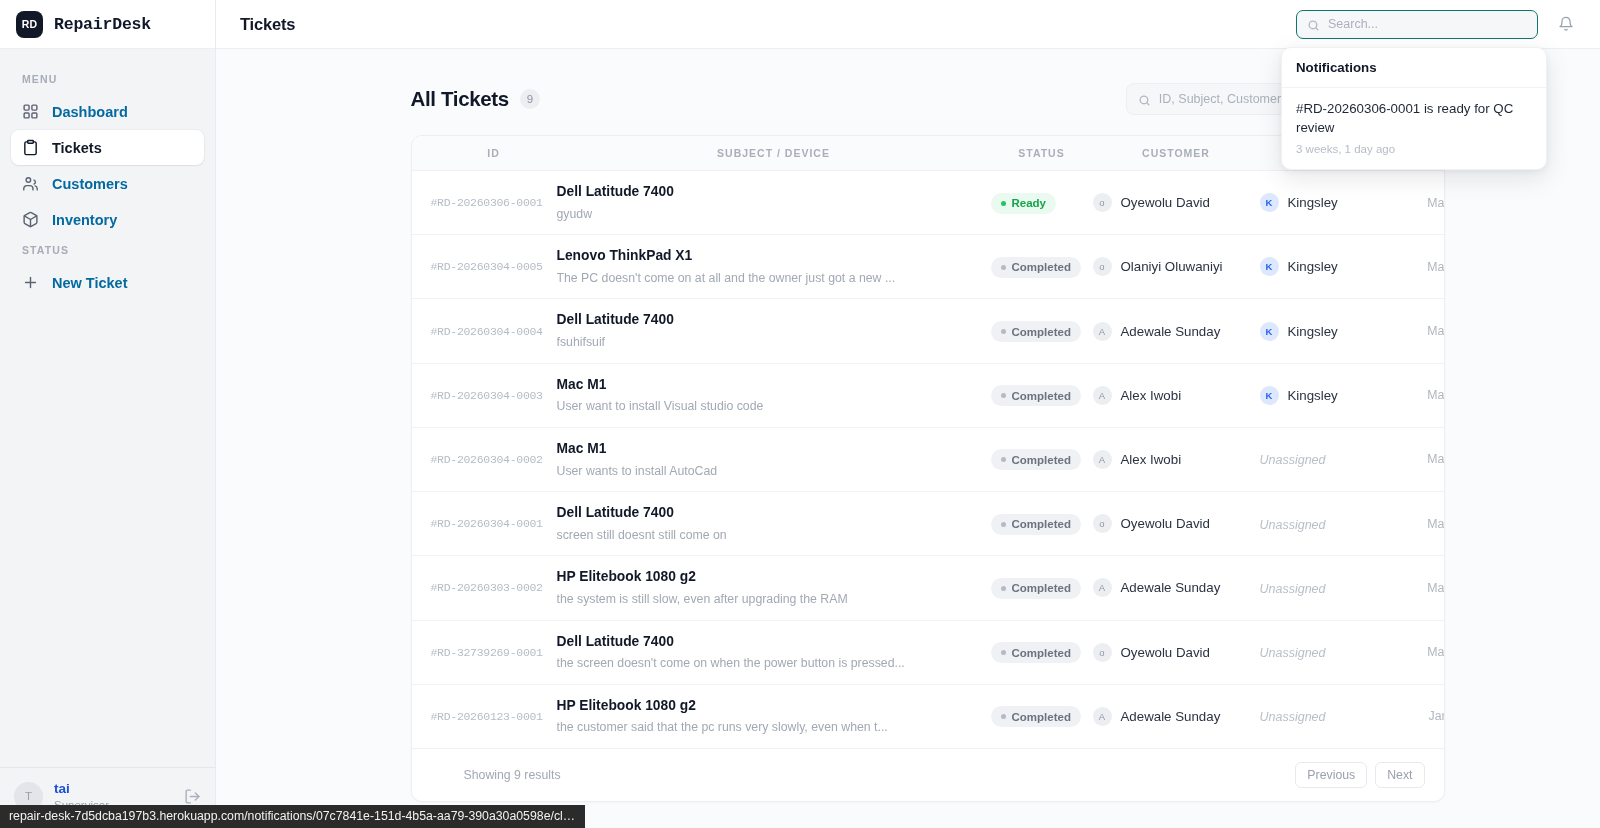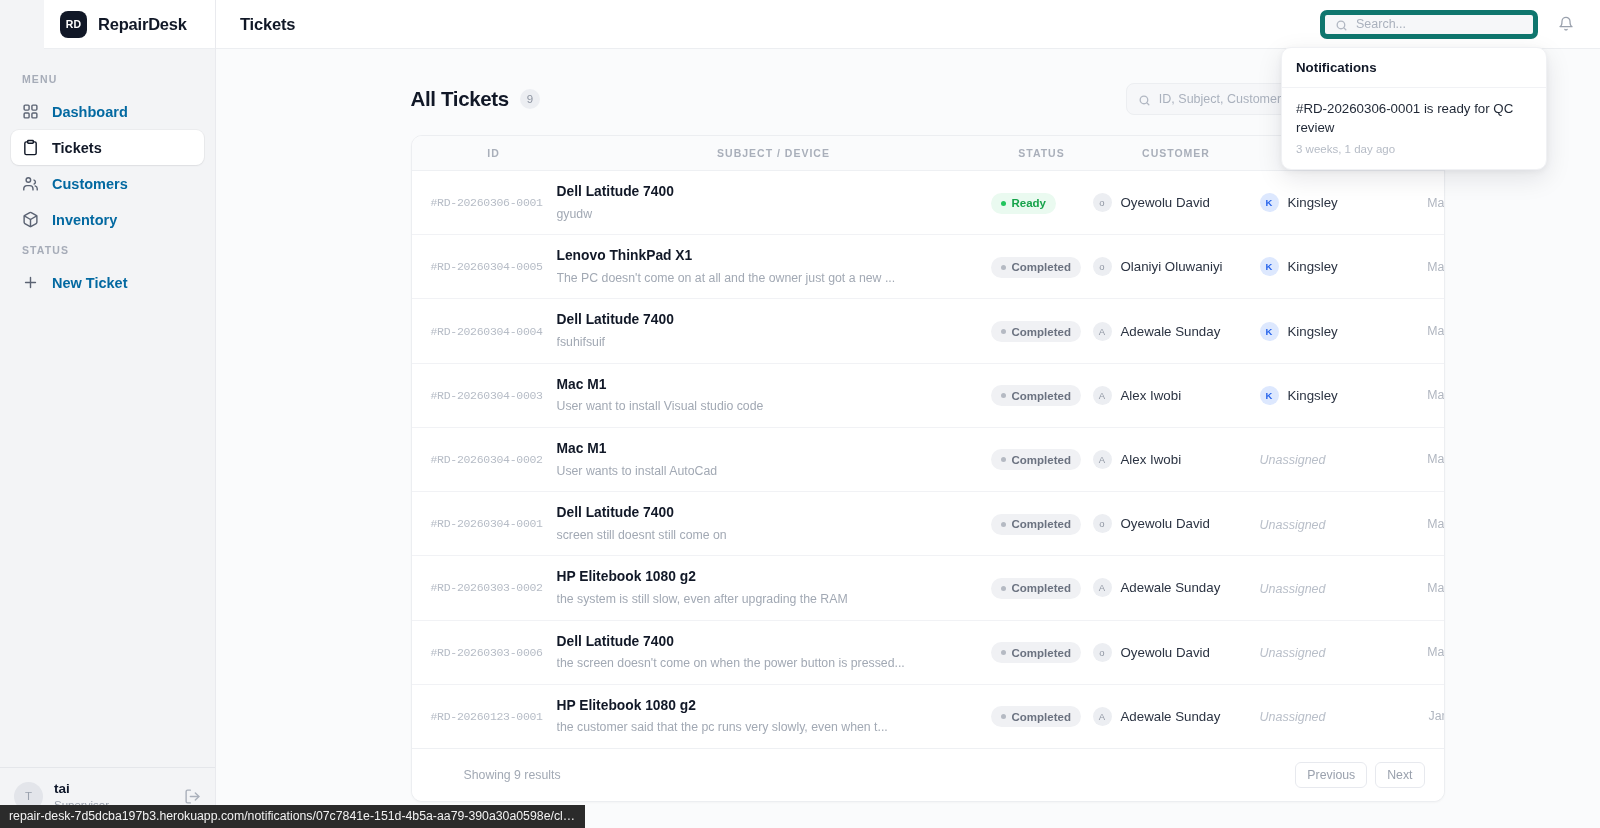--- a/index.html
+++ b/index.html
@@ -17,29 +17,28 @@
     background: #f3f4f6;
     border-right: 1px solid #e9eaee;
     display: flex; flex-direction: column;
     flex: 0 0 216px;
   }
   .brand {
     height: 49px; background: #ffffff;
     display: flex; align-items: center; gap: 11px;
     padding: 0 16px;
     border-bottom: 1px solid #eceef1;
-    margin-left: 44px;
   }
   .brand-logo {
     width: 27px; height: 27px; border-radius: 8px;
     background: #111827; color: #fff;
     font-size: 10.5px; font-weight: bold; letter-spacing: .2px;
     display: flex; align-items: center; justify-content: center;
   }
-  .brand-name { font-size: 16.5px; font-weight: bold; color: #111827; letter-spacing: -0.2px; }
+  .brand-name { font-size: 16.5px; font-weight: bold; color: #111827; letter-spacing: -0.2px; font-family: Liberation Mono, monospace; }
 
   .nav { padding: 18px 11px 0 11px; flex: 1 1 auto; }
   .nav-section {
     font-size: 10.5px; font-weight: bold; color: #a6acb8;
     letter-spacing: 1.1px; padding: 6px 11px 9px 11px;
   }
   .nav-item {
     display: flex; align-items: center; gap: 13px;
     height: 35px; padding: 0 11px; margin-bottom: 1px;
     border-radius: 8px;
@@ -57,34 +56,34 @@
     padding: 13px 14px 16px 14px;
     display: flex; align-items: center; gap: 11px;
   }
   .user-av {
     width: 29px; height: 29px; border-radius: 50%;
     background: #e3e5ea; color: #9aa1ad;
     font-size: 11.5px; display: flex; align-items: center; justify-content: center;
     flex: 0 0 29px;
   }
   .user-meta { flex: 1 1 auto; line-height: 1.25; }
-  .user-name { font-size: 13.5px; font-weight: bold; color: #0f172a; }
+  .user-name { font-size: 13.5px; font-weight: bold; color: #1d4ed8; }
   .user-role { font-size: 11.5px; color: #9aa1ad; }
   .logout-ico { width: 17px; height: 17px; color: #aab0bb; }
 
   
   .main { flex: 1 1 auto; height: 828px; display: flex; flex-direction: column; background: #fafbfc; }
   .topbar {
     height: 49px; background: #fff; border-bottom: 1px solid #eceef1;
     display: flex; align-items: center; padding: 0 23px 0 24px; gap: 16px;
   }
   .page-title { font-size: 16.5px; font-weight: bold; color: #111827; flex: 1 1 auto; letter-spacing: -0.2px; }
   .top-search {
-    width: 218px; height: 29px; border-radius: 7px;
-    background: #f6f7f9; border: 5px solid #0f766e;
+    width: 242px; height: 29px; border-radius: 7px;
+    background: #f6f7f9; border: 1px solid #0f766e;
     display: flex; align-items: center; gap: 8px; padding: 0 10px;
   }
   .top-search input {
     border: none; outline: none; background: transparent;
     font-size: 12.5px; color: #374151; width: 100%;
     font-family: "Liberation Sans", sans-serif;
   }
   .top-search input::placeholder { color: #aab1bd; }
   .ico-sm { width: 13px; height: 13px; color: #b2b8c3; flex: 0 0 13px; }
   .bell-btn { width: 23px; height: 23px; color: #9aa1ad; display: flex; align-items: center; justify-content: center; }
@@ -469,21 +468,21 @@
                   <td>
                     <div class="person">
                       <span class="av grey">A</span>
                       <span class="person-name">Adewale Sunday</span>
                     </div>
                   </td>
                   <td><span class="unassigned">Unassigned</span></td>
                   <td class="date-cell">Mar 03</td>
                 </tr>
                 <tr>
-                  <td class="td-id">#RD-20260303-0006</td>
+                  <td class="td-id">#RD-32739269-0001</td>
                   <td>
                     <div class="subj-title">Dell Latitude 7400</div>
                     <div class="subj-sub">the screen doesn't come on when the power button is pressed...</div>
                   </td>
                   <td><span class="badge completed"><span class="dot"></span>Completed</span></td>
                   <td>
                     <div class="person">
                       <span class="av grey">o</span>
                       <span class="person-name">Oyewolu David</span>
                     </div>

